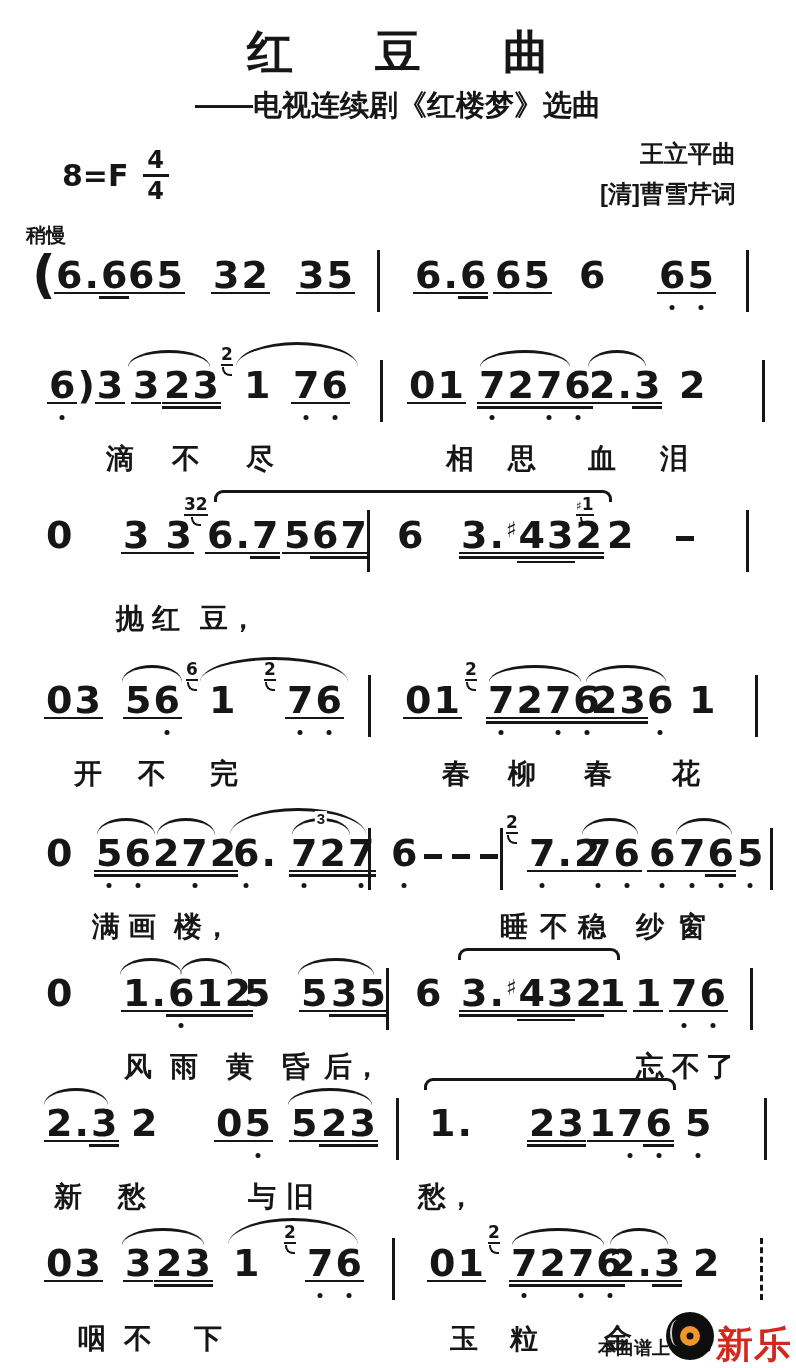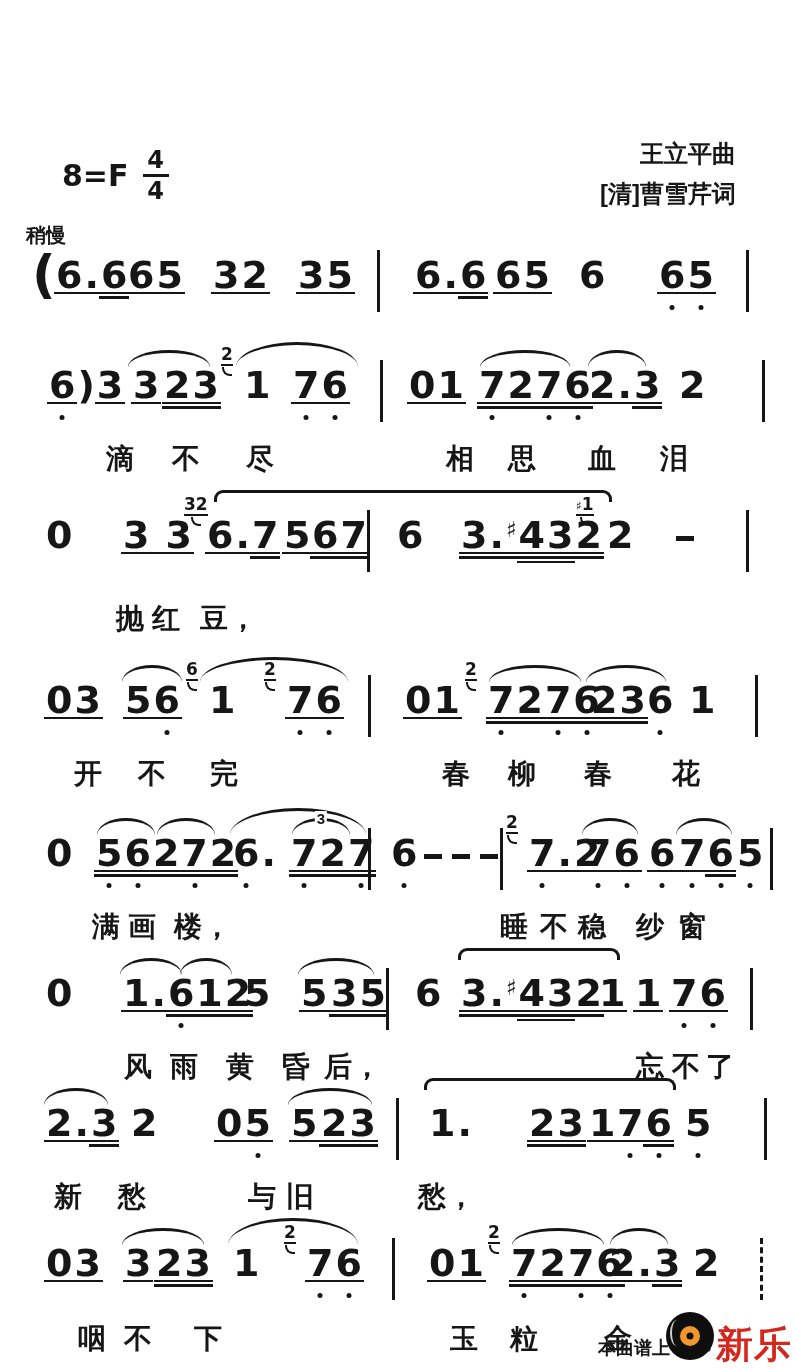--- a/index.html
+++ b/index.html
@@ -56,20 +56,22 @@
   .vinyl .vhole{position:absolute;left:50%;top:50%;width:7px;height:7px;border-radius:50%;
          transform:translate(-50%,-50%);background:#0e0e0e;}
   .vinyl .vshine{position:absolute;left:4px;top:8px;width:12px;height:26px;
          border-left:2px solid rgba(255,255,255,.8);border-radius:50%;}
   .wm-brand{position:absolute;left:716px;top:1320px;font-size:37px;font-weight:bold;letter-spacing:1px;}
 </style>
 </head>
 <body>
 
 <div id="page">
+  <div class="title">红豆曲</div>
+  <div class="subtitle">——电视连续剧《红楼梦》选曲</div>
   <div class="credits">
     <div>王立平曲</div>
     <div>[清]曹雪芹词</div>
   </div>
   <div class="keyrow">
     <span class="keysig">8=F</span>
     <span class="meter">
       <span>4</span>
       <span class="mline-div"></span>
       <span>4</span>

